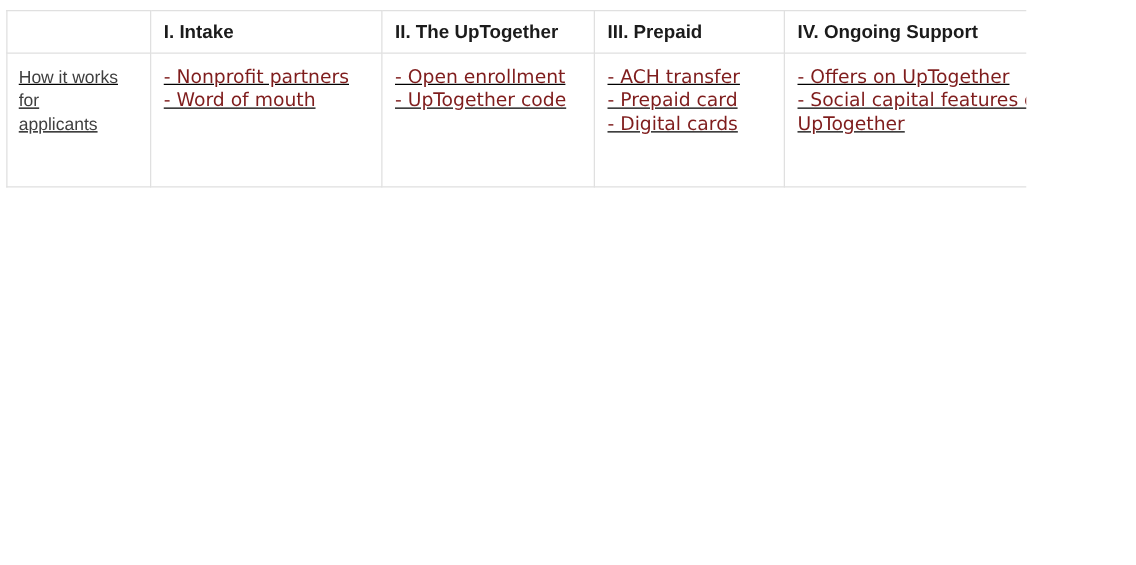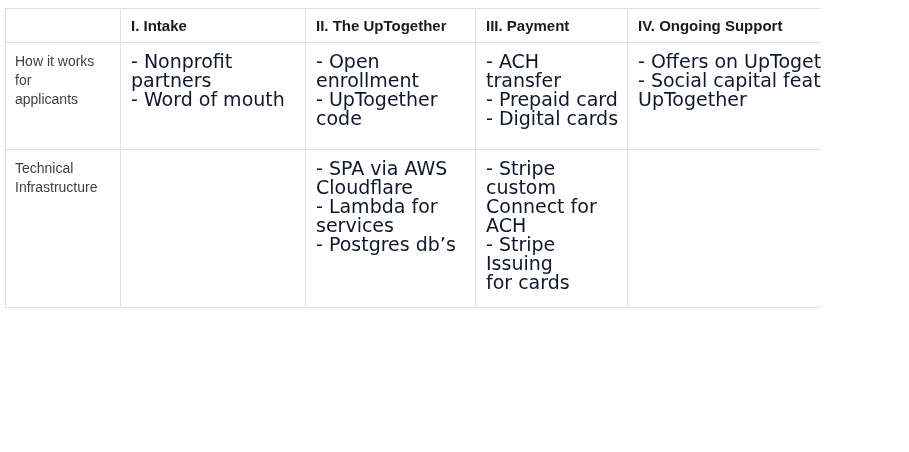--- a/index.html
+++ b/index.html
@@ -36,83 +36,68 @@
     padding: 7px 8px 6px 10px;
     text-align: left;
     font-family: "Liberation Sans", sans-serif;
     font-weight: bold;
     font-size: 15px;
     color: #1b1b1b;
     line-height: 19px;
     white-space: nowrap;
   }
   
-  tr.body-row-1 { height: 107px; }
+  tr.body-row-1 { height: 107px; text-decoration: underline; }
   tr.body-row-2 { height: 144px; }
   tr.body-row-3 { height: 154px; }
   td.row-label {
     padding: 9px 8px 9px 9px;
     font-family: "Liberation Sans", sans-serif;
     font-size: 14px;
     color: #3f3f3f;
     line-height: 19px;
   }
   td.cell {
     padding: 9px 8px 15px 10px;
     font-family: "DejaVu Sans", sans-serif;
-    font-size: 19px;
-    color: #0f172a;
+    font-size: 15px;
+    color: #7f1d1d;
     line-height: 19px;
   }
 </style>
 </head>
 <body>
 
 <div class="canvas">
   <table class="grid">
     <colgroup>
       <col style="width:115px">
       <col style="width:185px">
       <col style="width:170px">
       <col style="width:152px">
       <col style="width:278px">
     </colgroup>
     <tbody>
       <tr class="header-row">
         <th></th>
         <th>I. Intake</th>
         <th>II. The UpTogether</th>
-        <th>III. Payment</th>
+        <th>III. Prepaid</th>
         <th>IV. Ongoing Support</th>
       </tr>
       <tr class="body-row-1">
         <td class="row-label">How it works
 for
 applicants</td>
         <td class="cell">- Nonprofit partners
 - Word of mouth</td>
         <td class="cell">- Open enrollment
 - UpTogether code</td>
         <td class="cell">- ACH transfer
 - Prepaid card
 - Digital cards</td>
         <td class="cell">- Offers on UpTogether
 - Social capital features on
 UpTogether</td>
       </tr>
-      <tr class="body-row-3">
-        <td class="row-label">Technical
-Infrastructure</td>
-        <td class="cell"></td>
-        <td class="cell">- SPA via AWS
-Cloudflare
-- Lambda for
-services
-- Postgres db’s</td>
-        <td class="cell">- Stripe custom
-Connect for ACH
-- Stripe Issuing
-for cards</td>
-        <td class="cell"></td>
-      </tr>
     </tbody>
   </table>
 </div>
 
 </body></html>

